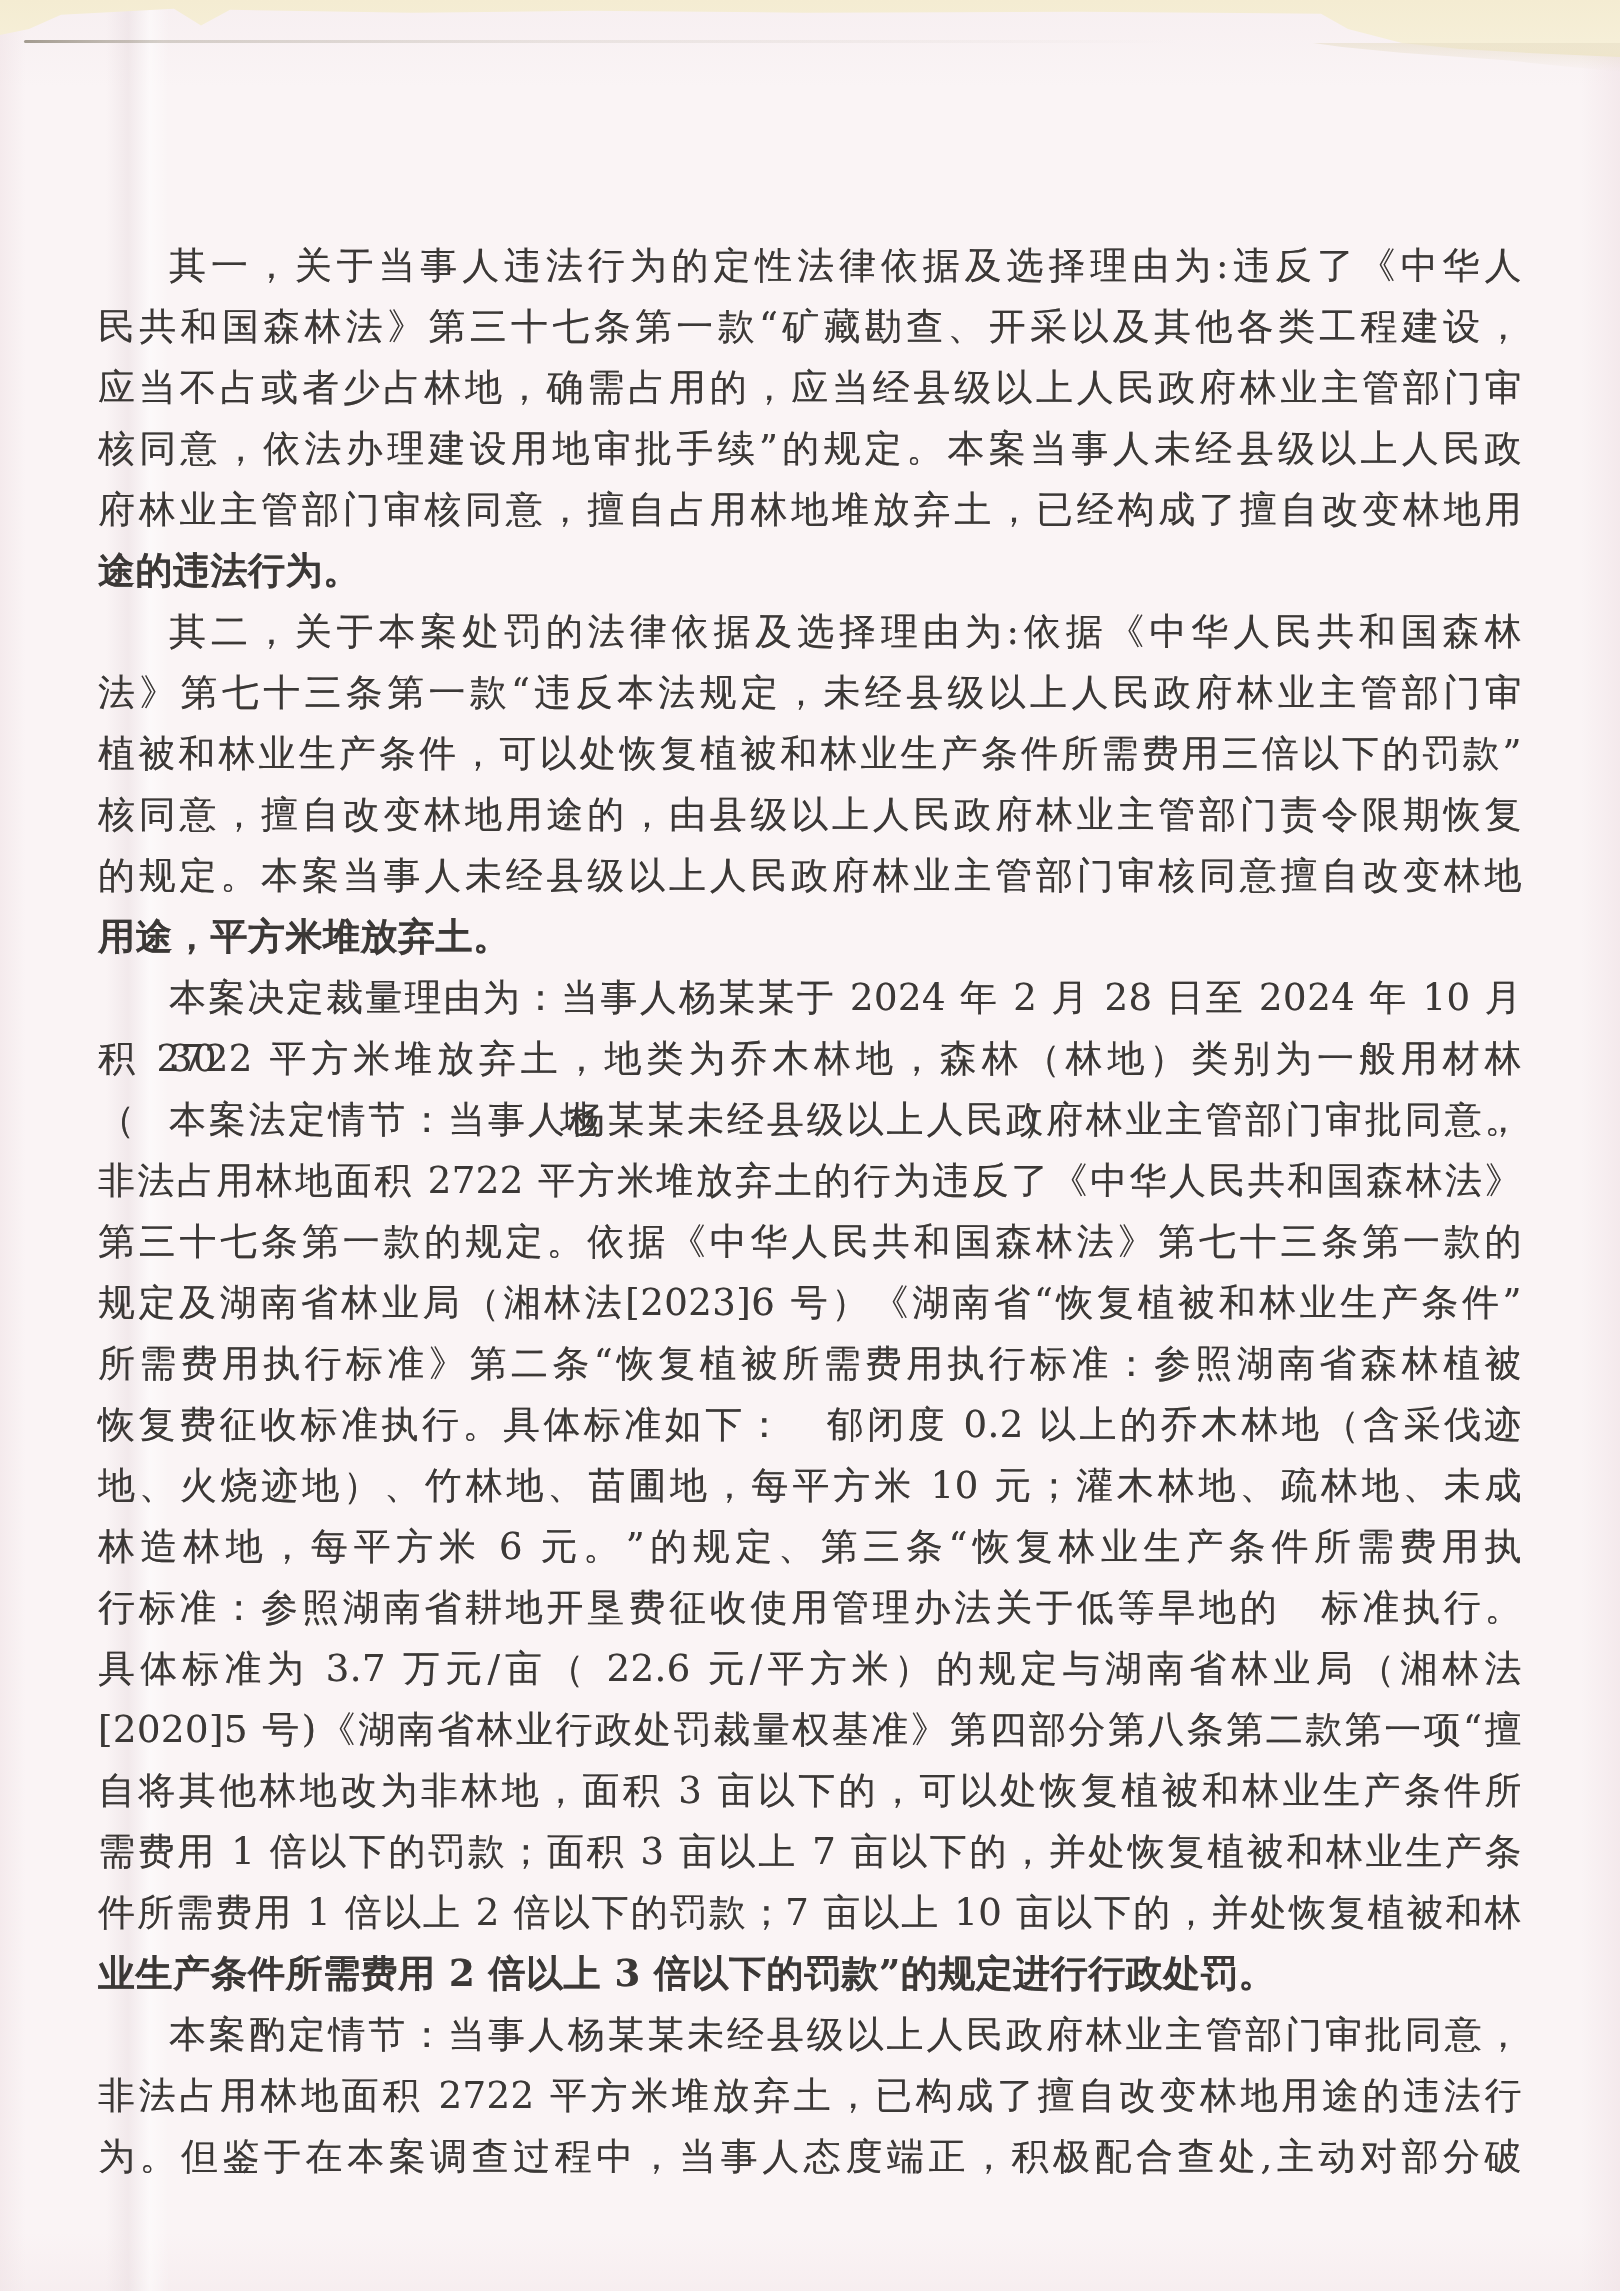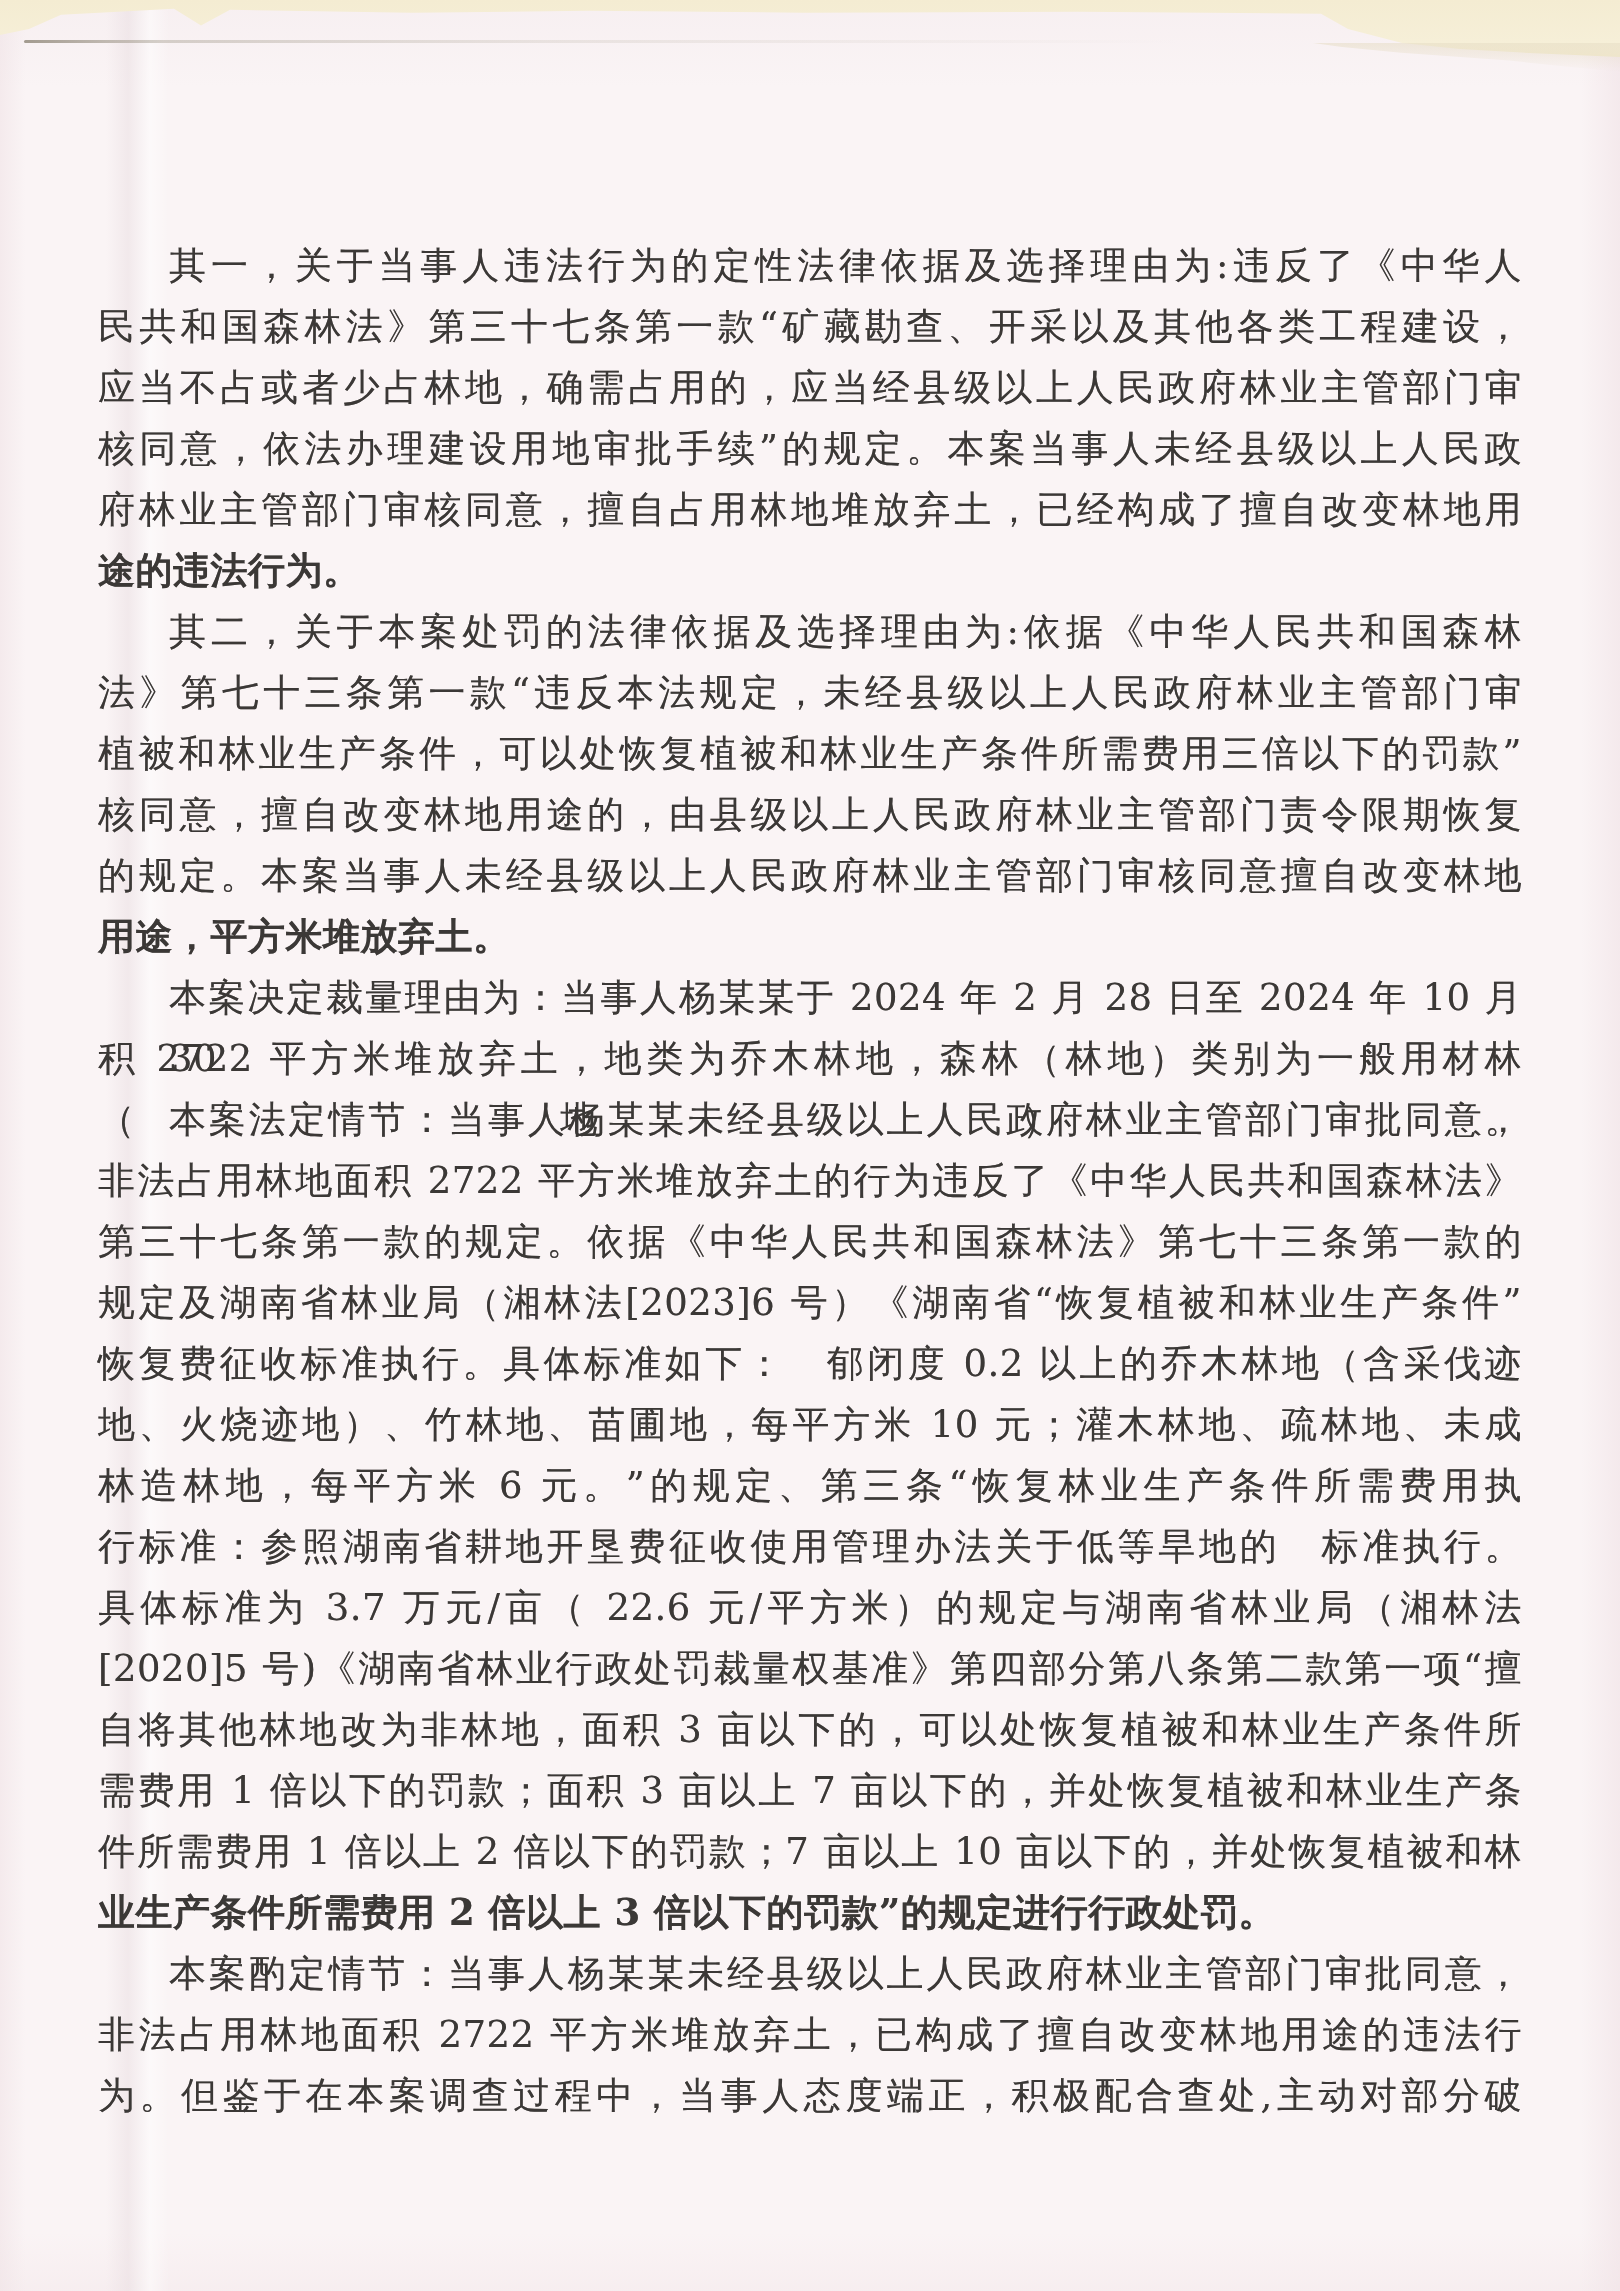--- a/index.html
+++ b/index.html
@@ -126,20 +126,21 @@
       <div class="line">植被和林业生产条件，可以处恢复植被和林业生产条件所需费用三倍以下的罚款”</div>
       <div class="line">核同意，擅自改变林地用途的，由县级以上人民政府林业主管部门责令限期恢复</div>
       <div class="line">的规定。本案当事人未经县级以上人民政府林业主管部门审核同意擅自改变林地</div>
       <div class="line end">用途，平方米堆放弃土。</div>
       <div class="line indent">本案决定裁量理由为：当事人杨某某于 2024 年 2 月 28 日至 2024 年 10 月 30</div>
       <div class="line">积 2722 平方米堆放弃土，地类为乔木林地，森林（林地）类别为一般用材林（地）。</div>
       <div class="line indent">本案法定情节：当事人杨某某未经县级以上人民政府林业主管部门审批同意，</div>
       <div class="line">非法占用林地面积 2722 平方米堆放弃土的行为违反了《中华人民共和国森林法》</div>
       <div class="line">第三十七条第一款的规定。依据《中华人民共和国森林法》第七十三条第一款的</div>
       <div class="line">规定及湖南省林业局（湘林法[2023]6 号）《湖南省“恢复植被和林业生产条件”</div>
+      <div class="line">所需费用执行标准》第二条“恢复植被所需费用执行标准：参照湖南省森林植被</div>
       <div class="line">恢复费征收标准执行。具体标准如下：　郁闭度 0.2 以上的乔木林地（含采伐迹</div>
       <div class="line">地、火烧迹地）、竹林地、苗圃地，每平方米 10 元；灌木林地、疏林地、未成</div>
       <div class="line">林造林地，每平方米 6 元。”的规定、第三条“恢复林业生产条件所需费用执</div>
       <div class="line">行标准：参照湖南省耕地开垦费征收使用管理办法关于低等旱地的　标准执行。</div>
       <div class="line">具体标准为 3.7 万元/亩（ 22.6 元/平方米）的规定与湖南省林业局（湘林法</div>
       <div class="line">[2020]5 号)《湖南省林业行政处罚裁量权基准》第四部分第八条第二款第一项“擅</div>
       <div class="line">自将其他林地改为非林地，面积 3 亩以下的，可以处恢复植被和林业生产条件所</div>
       <div class="line">需费用 1 倍以下的罚款；面积 3 亩以上 7 亩以下的，并处恢复植被和林业生产条</div>
       <div class="line">件所需费用 1 倍以上 2 倍以下的罚款；7 亩以上 10 亩以下的，并处恢复植被和林</div>
       <div class="line end">业生产条件所需费用 2 倍以上 3 倍以下的罚款”的规定进行行政处罚。</div>

